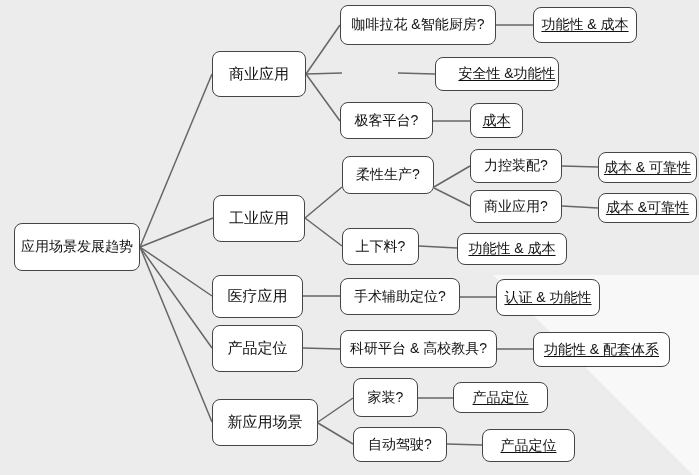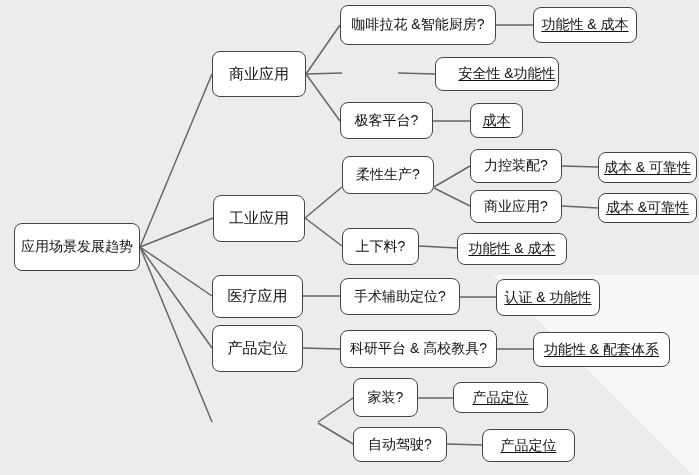--- a/index.html
+++ b/index.html
@@ -76,20 +76,21 @@
     <line x1="418" y1="398" x2="453" y2="398"></line>
     <line x1="447" y1="444" x2="482" y2="445"></line>
   </svg>
 
   <div class="node lvl1" style="left:14px;top:223px;width:126px;height:48px;font-size:14px;">应用场景发展趋势</div>
 
   <div class="node lvl1" style="left:212px;top:51px;width:94px;height:46px;">商业应用</div>
   <div class="node lvl1" style="left:213px;top:195px;width:92px;height:47px;">工业应用</div>
   <div class="node lvl1" style="left:212px;top:275px;width:91px;height:43px;">医疗应用</div>
   <div class="node lvl1" style="left:212px;top:325px;width:91px;height:47px;">产品定位</div>
+  <div class="node lvl1" style="left:212px;top:399px;width:106px;height:47px;">新应用场景</div>
 
   <div class="node" style="left:340px;top:5px;width:156px;height:40px;">咖啡拉花 &amp;智能厨房?</div>
   <div class="node" style="left:340px;top:102px;width:93px;height:37px;">极客平台?</div>
   <div class="node" style="left:342px;top:156px;width:92px;height:38px;">柔性生产?</div>
   <div class="node" style="left:470px;top:149px;width:92px;height:34px;">力控装配?</div>
   <div class="node" style="left:470px;top:190px;width:92px;height:33px;">商业应用?</div>
   <div class="node" style="left:342px;top:228px;width:77px;height:37px;">上下料?</div>
   <div class="node" style="left:340px;top:278px;width:120px;height:37px;">手术辅助定位?</div>
   <div class="node" style="left:340px;top:330px;width:157px;height:38px;">科研平台 &amp; 高校教具?</div>
   <div class="node" style="left:353px;top:378px;width:65px;height:39px;">家装?</div>

